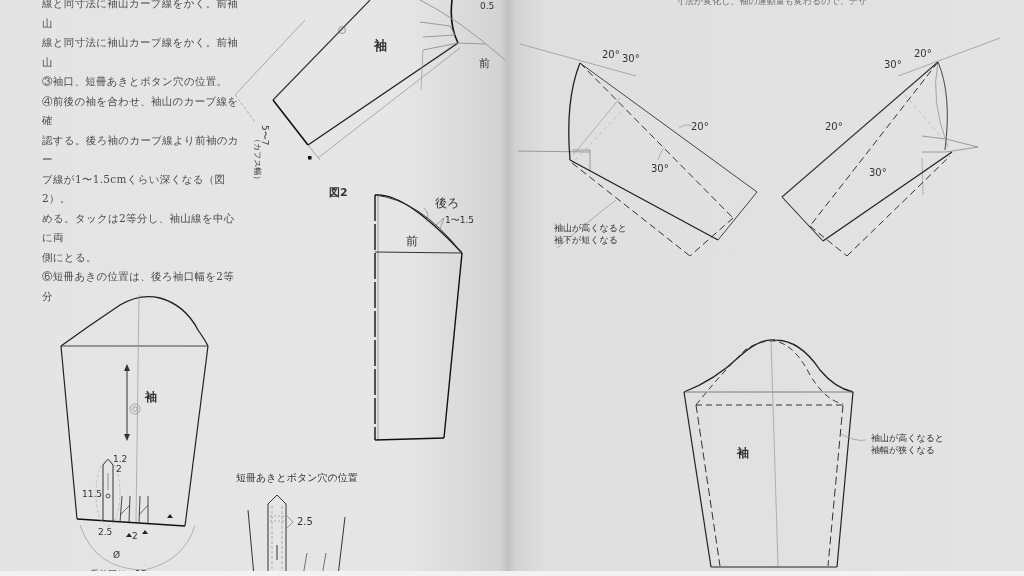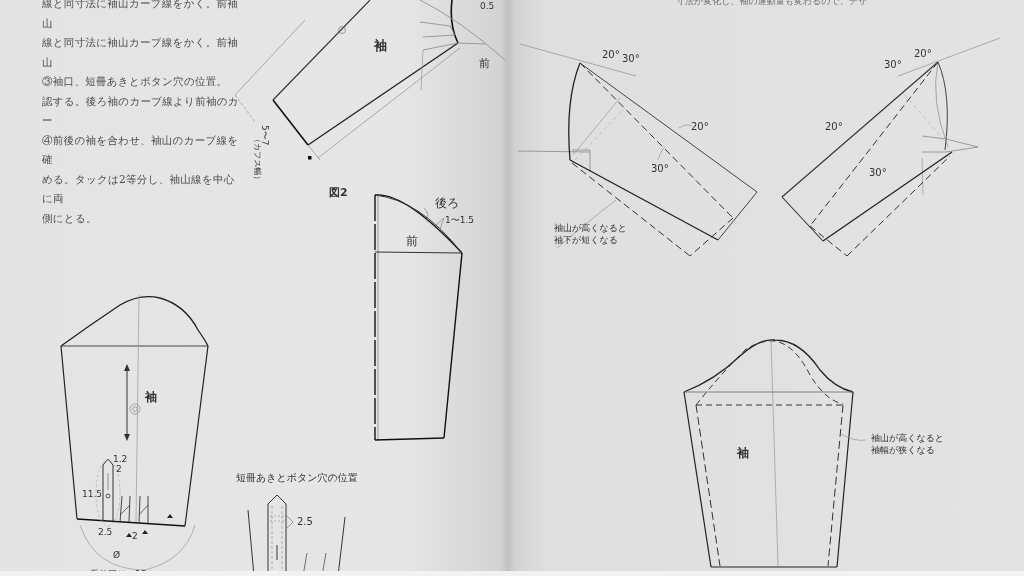--- a/index.html
+++ b/index.html
@@ -24,24 +24,26 @@
 <body>
 
 <div class="page page-left"></div>
 <div class="page page-right"></div>
 <div class="gutter"></div>
 
 <div class="body-text">
   <p>線と同寸法に袖山カーブ線をかく。前袖山</p>
   <p>線と同寸法に袖山カーブ線をかく。前袖山</p>
   <p>③袖口、短冊あきとボタン穴の位置。</p>
+  <p>④前後の袖を合わせ、袖山のカーブ線を確</p>
   <p>認する。後ろ袖のカーブ線より前袖のカー</p>
-  <p>④前後の袖を合わせ、袖山のカーブ線を確</p>
+  <p>ブ線が1〜1.5cmくらい深くなる（図2）。</p>
   <p>める。タックは2等分し、袖山線を中心に両</p>
   <p>側にとる。</p>
+  <p>⑥短冊あきの位置は、後ろ袖口幅を2等分</p>
 </div>
 
 <div class="top-text">
   <p>寸法が変化し、袖の運動量も変わるので、デザ</p>
 </div>
 
 <svg width="1024" height="576" viewBox="0 0 1024 576">
 
   <g>
     <line x1="305" y1="20" x2="235" y2="95" stroke="#999" stroke-width="0.8"></line>

